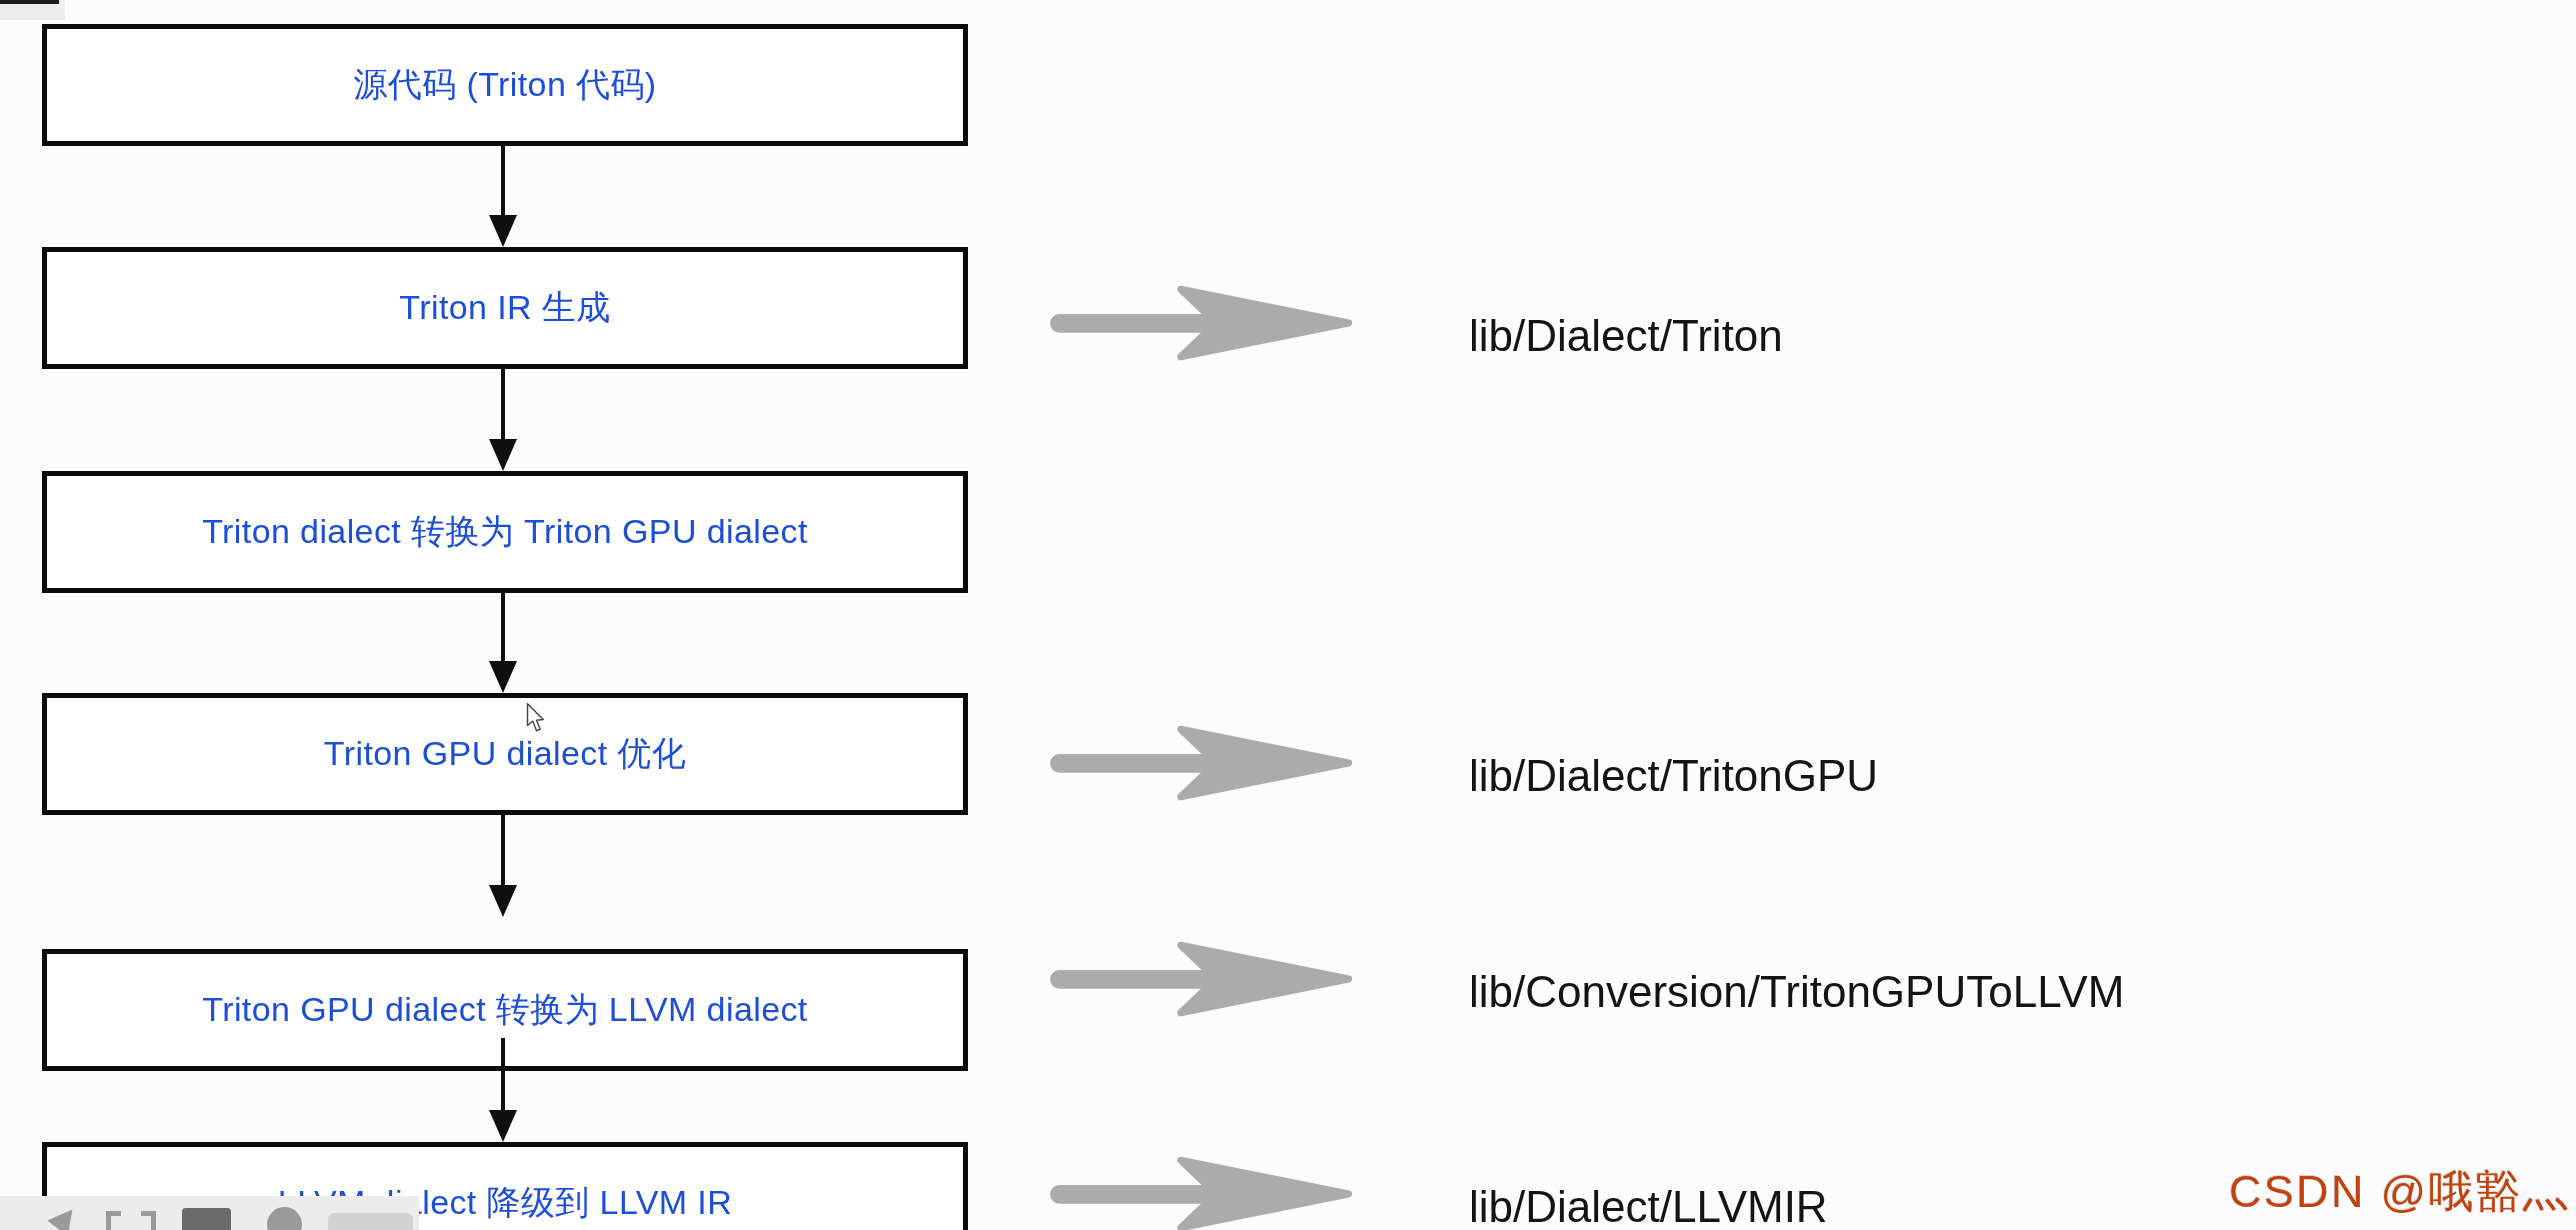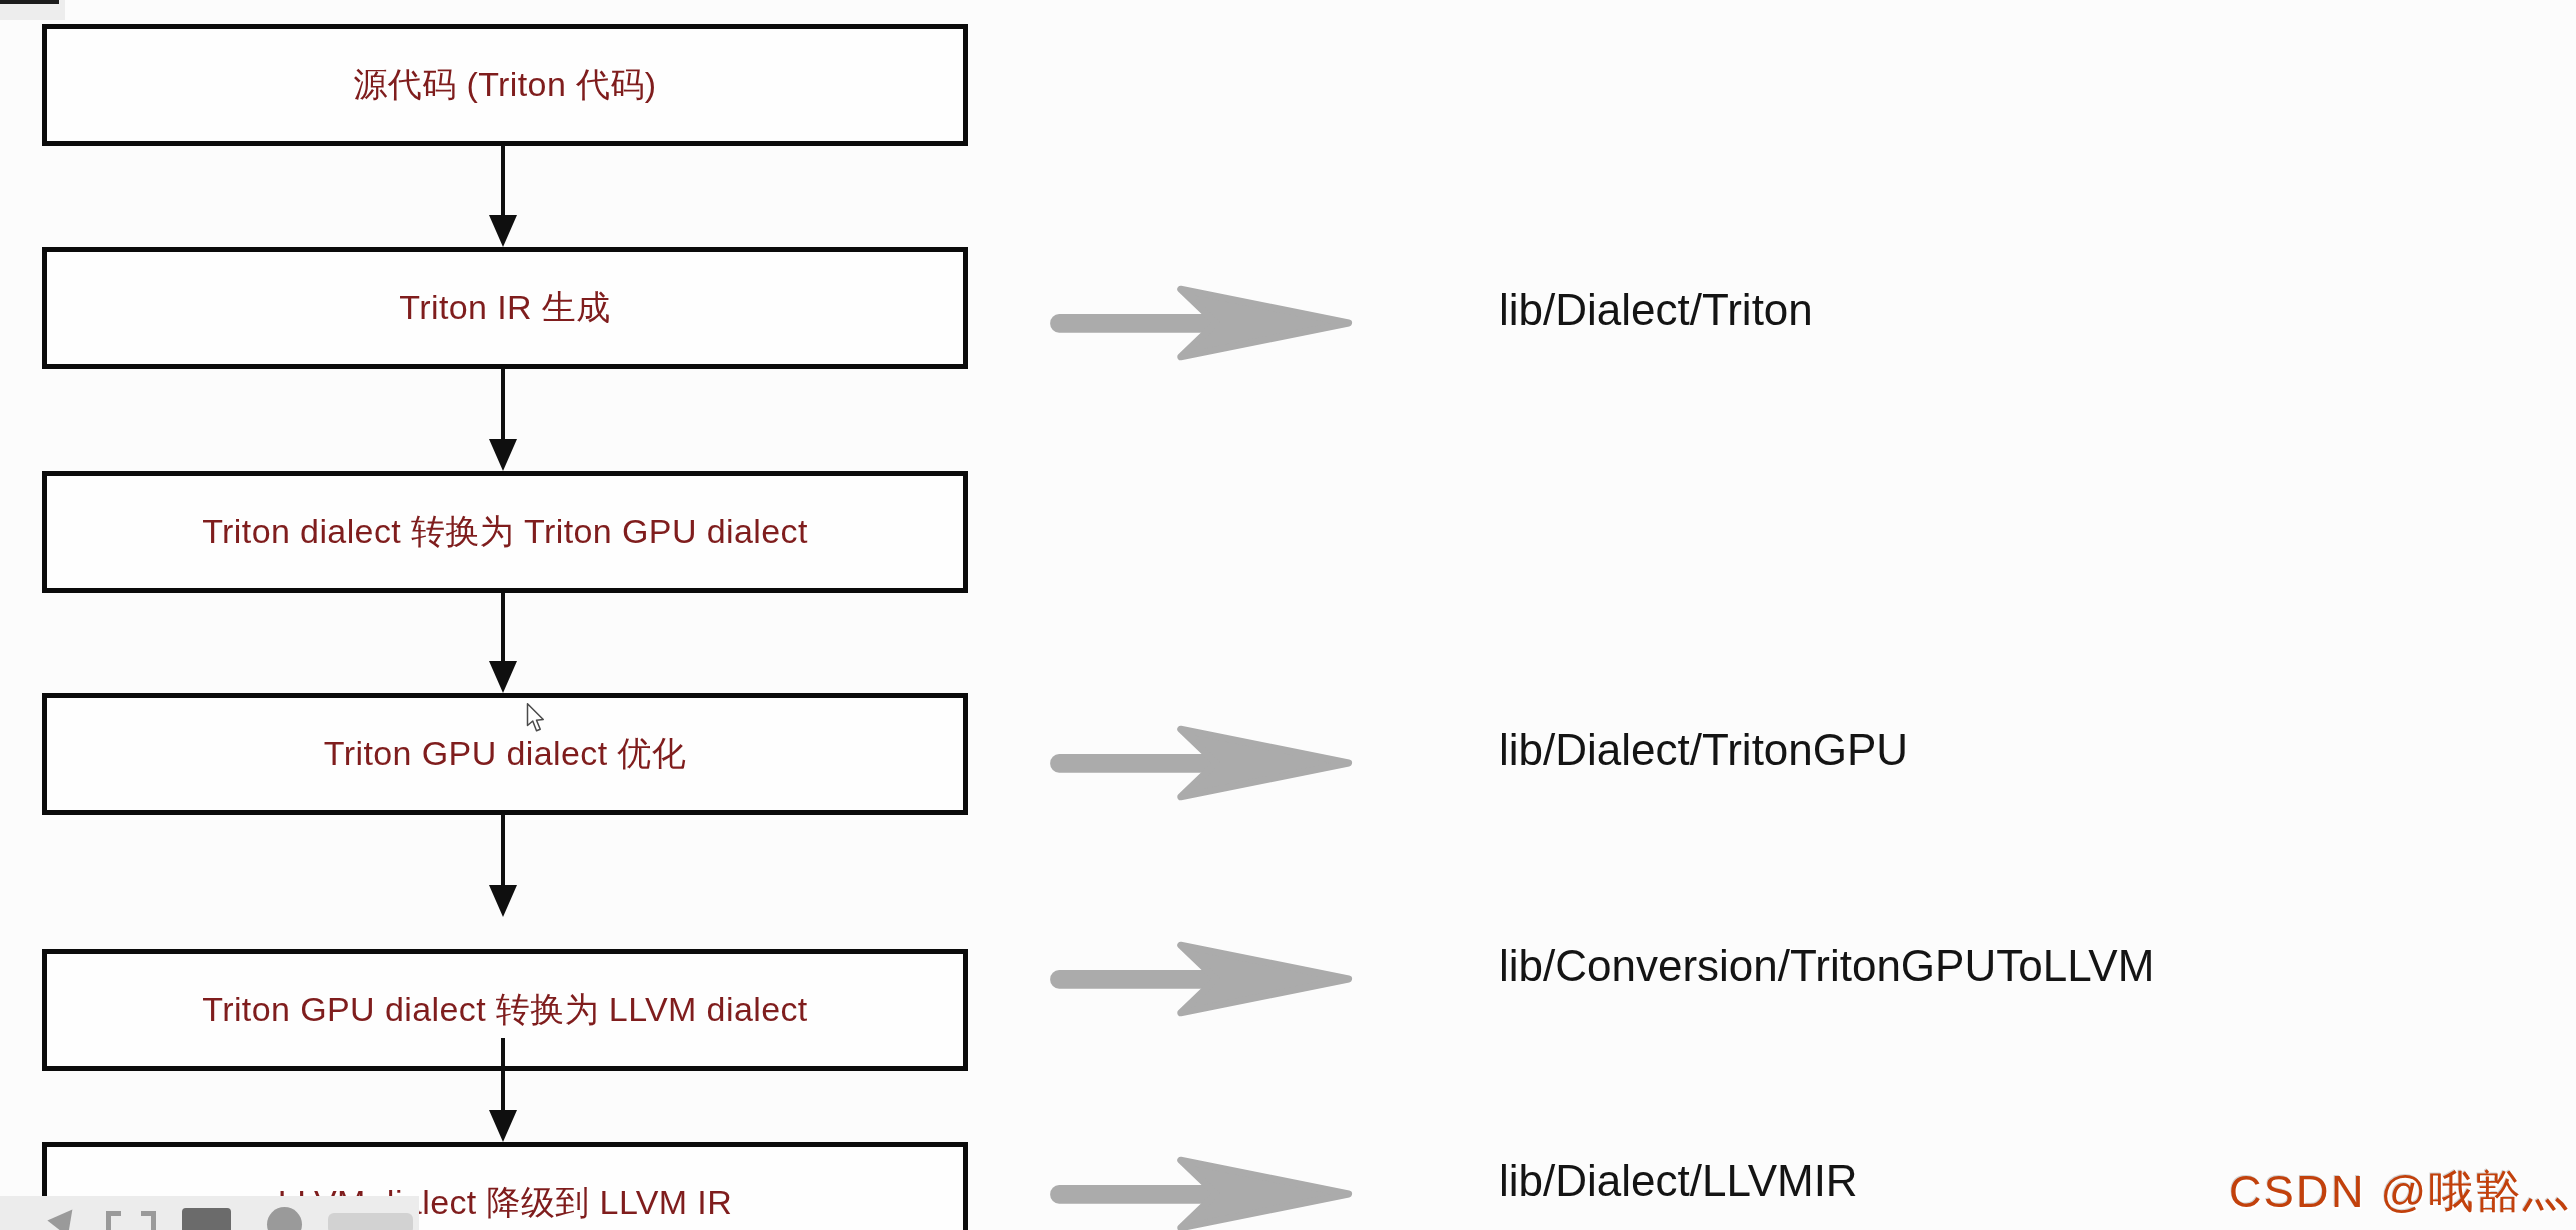--- a/index.html
+++ b/index.html
@@ -22,21 +22,21 @@
     left: 42px;
     width: 926px;
     height: 122px;
     box-sizing: border-box;
     border: 5.3px solid #0b0b0b;
     background: #fefefe;
     display: flex;
     align-items: center;
     justify-content: center;
     font-size: 34px;
-    color: #7f1d1d;
+    color: #1d4ed8;
     letter-spacing: 0.4px;
     white-space: nowrap;
   }
   .box-0 { top: 23.5px; }
   .box-1 { top: 247px; }
   .box-2 { top: 471px; }
   .box-3 { top: 693px; text-align: center; }
   .box-4 { top: 917px; margin-top: 32px; }
   .box-5 { top: 1142px; }
 
@@ -54,22 +54,21 @@
   .c3 .vline { top: 593px; height: 70px; } .c3 .vhead { top: 661px; }
   .c4 .vline { top: 814px; height: 72px; } .c4 .vhead { top: 885px; }
   .c5 .vline { top: 1038px; height: 74px; } .c5 .vhead { top: 1110px; }
 
   
   .side-row {
     position: absolute;
     left: 1029px;
     height: 76px;
     display: flex;
-    align-items: flex-start;
-    gap: 30px;
+    align-items: flex-end;
   }
   .row-0 { top: 285px; }
   .row-1 { top: 493px; }
   .row-2 { top: 725px; }
   .row-3 { top: 941px; }
   .row-4 { top: 1156px; }
   .map-arrow { width: 338px; height: 76px; flex: 0 0 auto; }
   .path-label {
     margin-left: 102px;
     font-size: 44px;

